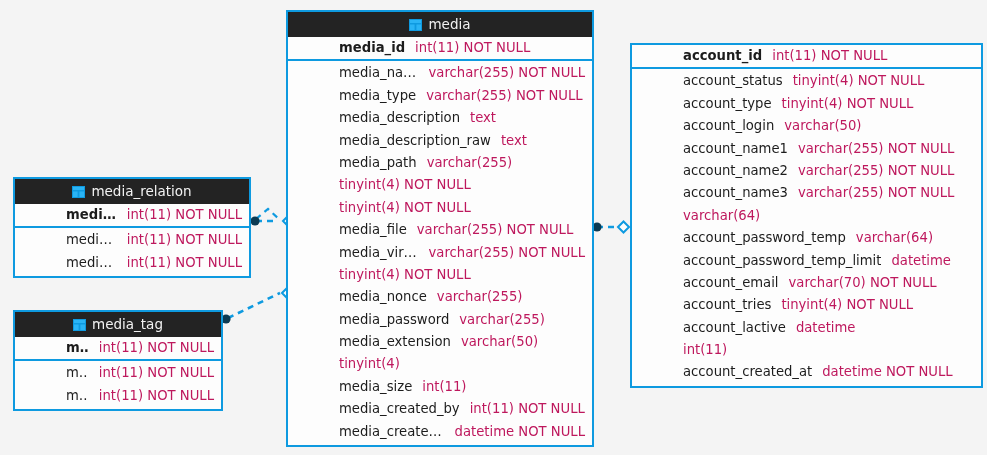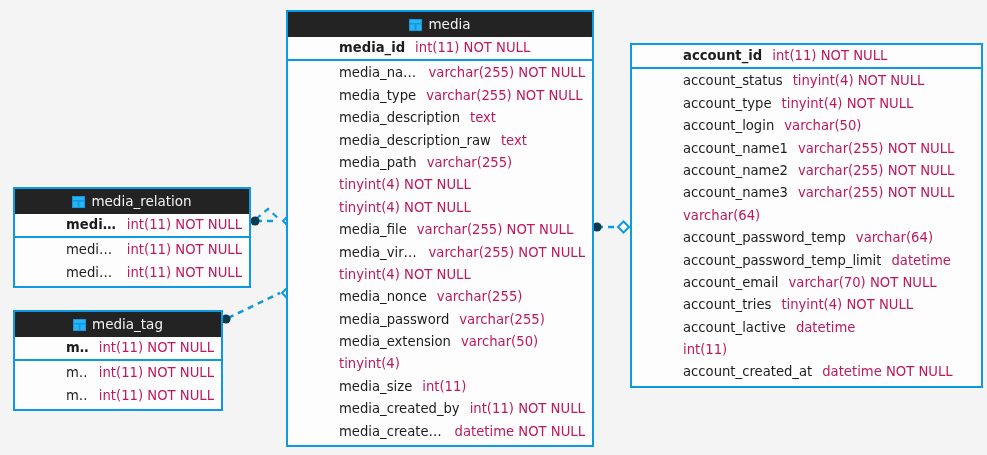--- a/index.html
+++ b/index.html
@@ -86,21 +86,21 @@
   }
   .row .col-name { overflow: hidden; text-overflow: ellipsis; }
   .row .col-type { color: #be185d; text-align: right; }
   .pk-row .row .col-name { font-weight: bold; }
 
   .body-rows { padding: 1px 0 2px 0; }
 
   
   #tbl-media        { left: 286px; top: 10px;  width: 308px; }
   #tbl-account      { left: 630px; top: 43px;  width: 353px; }
-  #tbl-media_relation { left: 13px; top: 187px; width: 238px; }
+  #tbl-media_relation { left: 13px; top: 177px; width: 238px; }
   #tbl-media_tag    { left: 13px; top: 310px; width: 210px; }
 
   
   #tbl-media_relation .row, #tbl-media_tag .row { font-size: 13.2px; }
 </style>
 </head>
 <body>
 
 <div id="canvas">
 

